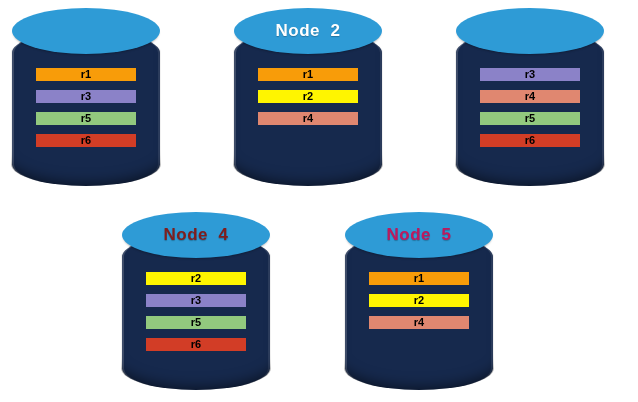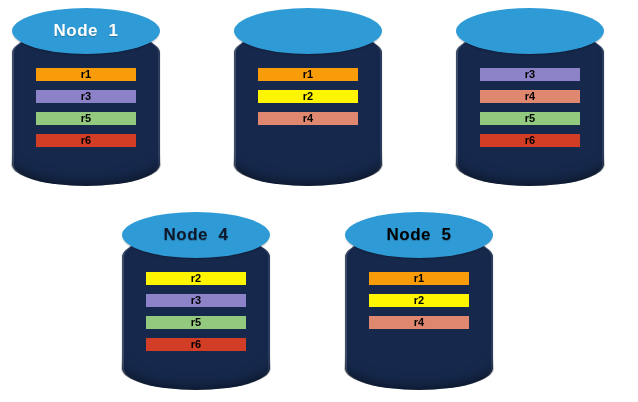--- a/index.html
+++ b/index.html
@@ -93,61 +93,61 @@
   }
 </style>
 </head>
 <body>
 
 <div id="canvas" style="background: rgb(255, 255, 255);">
 
 <div class="node" style="left: 12px; top: 8px;">
       <div class="cyl-body" style="background: rgb(22, 41, 77);"></div>
       <div class="cyl-top" style="background: rgb(46, 155, 214);"></div>
-      <div class="node-label" style="color: rgb(255, 255, 255);">Node  1</div>
       <div class="records">
         <div class="record" style="background: rgb(248, 156, 9); color: rgb(0, 0, 0);">r1</div>
         <div class="record" style="background: rgb(139, 130, 200); color: rgb(0, 0, 0);">r3</div>
         <div class="record" style="background: rgb(146, 201, 126); color: rgb(0, 0, 0);">r5</div>
         <div class="record" style="background: rgb(210, 61, 38); color: rgb(0, 0, 0);">r6</div>
       </div>
     </div>
     <div class="node" style="left: 234px; top: 8px;">
       <div class="cyl-body" style="background: rgb(22, 41, 77);"></div>
       <div class="cyl-top" style="background: rgb(46, 155, 214);"></div>
+      <div class="node-label" style="color: rgb(255, 255, 255);">Node  2</div>
       <div class="records">
         <div class="record" style="background: rgb(248, 156, 9); color: rgb(0, 0, 0);">r1</div>
         <div class="record" style="background: rgb(255, 245, 0); color: rgb(0, 0, 0);">r2</div>
         <div class="record" style="background: rgb(224, 135, 112); color: rgb(0, 0, 0);">r4</div>
       </div>
     </div>
     <div class="node" style="left: 456px; top: 8px;">
       <div class="cyl-body" style="background: rgb(22, 41, 77);"></div>
       <div class="cyl-top" style="background: rgb(46, 155, 214);"></div>
       <div class="records">
         <div class="record" style="background: rgb(139, 130, 200); color: rgb(0, 0, 0);">r3</div>
         <div class="record" style="background: rgb(224, 135, 112); color: rgb(0, 0, 0);">r4</div>
         <div class="record" style="background: rgb(146, 201, 126); color: rgb(0, 0, 0);">r5</div>
         <div class="record" style="background: rgb(210, 61, 38); color: rgb(0, 0, 0);">r6</div>
       </div>
     </div>
     <div class="node" style="left: 122px; top: 212px;">
       <div class="cyl-body" style="background: rgb(22, 41, 77);"></div>
       <div class="cyl-top" style="background: rgb(46, 155, 214);"></div>
-      <div class="node-label" style="color: #0f172a;">Node  4</div>
+      <div class="node-label" style="color: #7f1d1d;">Node  4</div>
       <div class="records">
         <div class="record" style="background: rgb(255, 245, 0); color: rgb(0, 0, 0);">r2</div>
         <div class="record" style="background: rgb(139, 130, 200); color: rgb(0, 0, 0);">r3</div>
         <div class="record" style="background: rgb(146, 201, 126); color: rgb(0, 0, 0);">r5</div>
         <div class="record" style="background: rgb(210, 61, 38); color: rgb(0, 0, 0);">r6</div>
       </div>
     </div>
     <div class="node" style="left: 345px; top: 212px;">
       <div class="cyl-body" style="background: rgb(22, 41, 77);"></div>
       <div class="cyl-top" style="background: rgb(46, 155, 214);"></div>
-      <div class="node-label" style="color: #000000;">Node  5</div>
+      <div class="node-label" style="color: #be185d;">Node  5</div>
       <div class="records">
         <div class="record" style="background: rgb(248, 156, 9); color: rgb(0, 0, 0);">r1</div>
         <div class="record" style="background: rgb(255, 245, 0); color: rgb(0, 0, 0);">r2</div>
         <div class="record" style="background: rgb(224, 135, 112); color: rgb(0, 0, 0);">r4</div>
       </div>
     </div>
   </div>
 
 </body></html>

